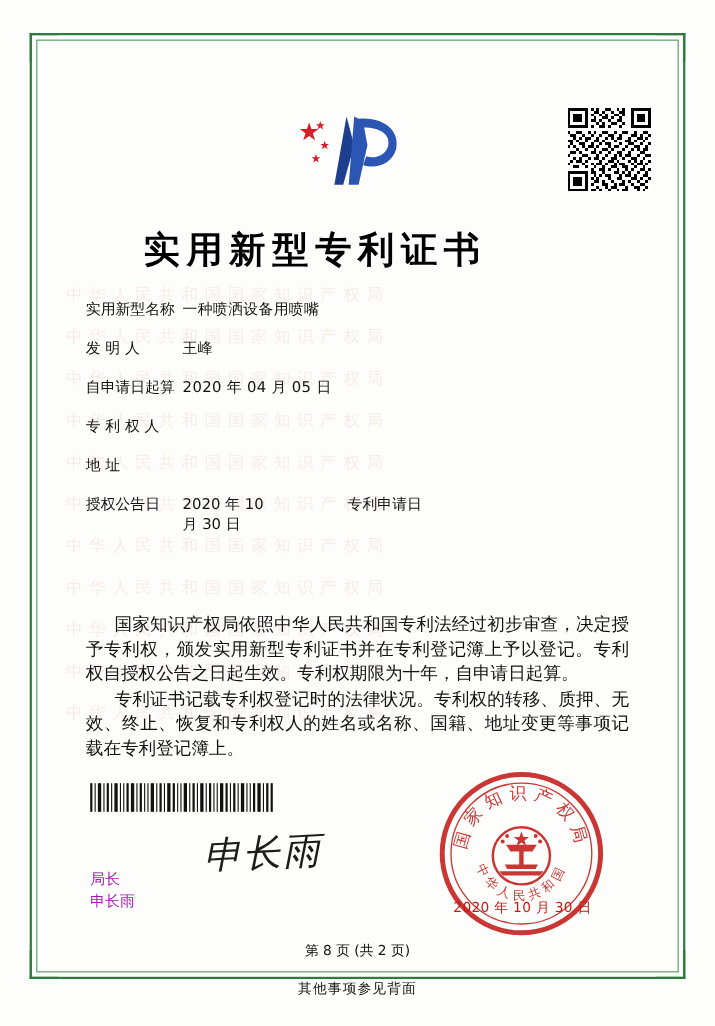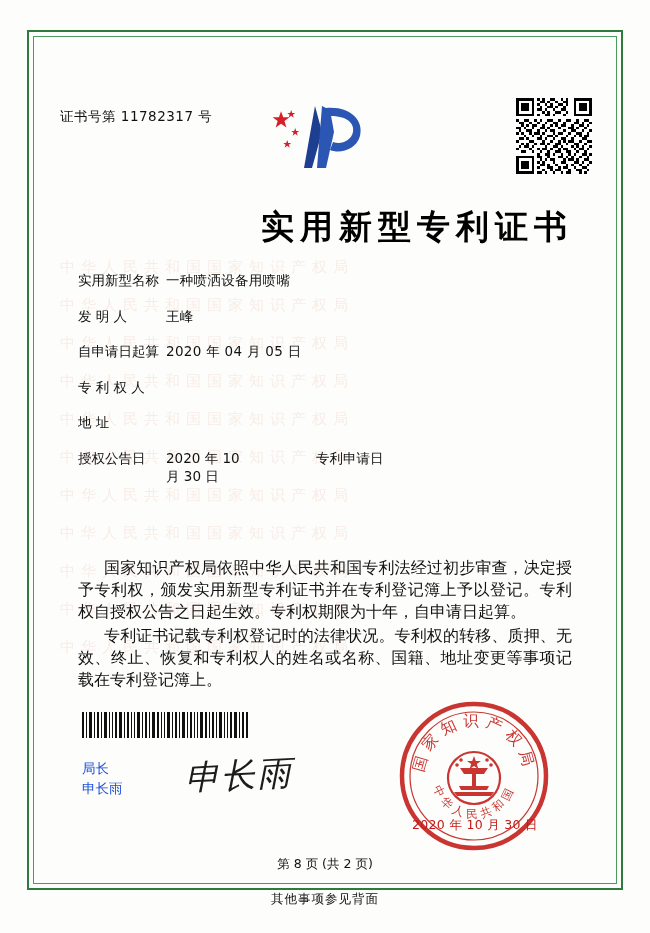--- a/index.html
+++ b/index.html
@@ -52,21 +52,21 @@
     position: absolute;
     left: 60px; top: 250px;
     width: 530px; height: 420px;
     opacity: 0.085;
     pointer-events: none;
     overflow: hidden;
     color: #c2410c;
     font-size: 15px;
     letter-spacing: 6px;
     line-height: 38px;
-    font-family: Liberation Mono, monospace;
+    font-family: Liberation Serif, serif;
   }
   .watermark div { white-space: nowrap; }
 
   .cert-number {
     position: absolute;
     left: 60px; top: 108px;
     font-size: 13.5px;
     letter-spacing: 0.5px;
     color: #111;
   }
@@ -82,21 +82,21 @@
   .qr {
     position: absolute;
     left: 516px; top: 98px;
     width: 76px; height: 76px;
   }
 
   .title {
     position: absolute;
     left: 0; top: 205px;
     width: 573px;
-    text-align: right;
+    text-align: center;
     font-size: 33px;
     font-weight: bold;
     letter-spacing: 6px;
     color: #000;
     font-family: "DejaVu Sans", "Liberation Sans", sans-serif;
   }
 
   .fields {
     position: absolute;
     left: 78px; top: 272px;
@@ -145,24 +145,24 @@
   .barcode i {
     display: block;
     position: absolute;
     top: 0;
     height: 26px;
     background: #111;
   }
 
   .sign-block {
     position: absolute;
-    left: 82px; top: 758px;
+    left: 82px; top: 790px;
     font-size: 13.5px;
     line-height: 20px;
-    color: #1d4ed8;
+    color: #a21caf;
   }
   .signature {
     position: absolute;
     left: 185px; top: 753px;
     font-size: 34px;
     color: #1c1c1c;
     font-family: "DejaVu Serif", serif;
     font-style: italic;
     letter-spacing: 2px;
     transform: rotate(-3deg);
@@ -221,21 +221,20 @@
     <div>中华人民共和国国家知识产权局</div>
     <div>中华人民共和国国家知识产权局</div>
     <div>中华人民共和国国家知识产权局</div>
     <div>中华人民共和国国家知识产权局</div>
     <div>中华人民共和国国家知识产权局</div>
     <div>中华人民共和国国家知识产权局</div>
     <div>中华人民共和国国家知识产权局</div>
     <div>中华人民共和国国家知识产权局</div>
   </div>
 
-  <div class="cert-number">证书号第 11782317 号</div>
 
   <svg class="logo" viewBox="0 0 110 78">
     <polygon points="47,8 54,34 44,70 36,70" fill="#1e3f8f"></polygon>
     <polygon points="54,8 62,12 66,34 58,70 49,70" fill="#2b56b3"></polygon>
     <path d="M58 10 C82 8, 96 22, 92 38 C88 52, 72 56, 62 52 L65 44 C73 47, 83 43, 85 34 C87 24, 77 17, 59 18 Z" fill="#2b56b3"></path>
     <polygon points="13,18 15.5,25 23,25 17,29.5 19.3,37 13,32.5 6.7,37 9,29.5 3,25 10.5,25" fill="#d62027" transform="translate(2,-2) scale(0.85)"></polygon>
     <polygon points="24,10 25.3,13.6 29,13.6 26,15.9 27.2,19.6 24,17.3 20.8,19.6 22,15.9 19,13.6 22.7,13.6" fill="#d62027" transform="translate(4,4) scale(0.8)"></polygon>
     <polygon points="24,10 25.3,13.6 29,13.6 26,15.9 27.2,19.6 24,17.3 20.8,19.6 22,15.9 19,13.6 22.7,13.6" fill="#d62027" transform="translate(8,22) scale(0.8)"></polygon>
     <polygon points="24,10 25.3,13.6 29,13.6 26,15.9 27.2,19.6 24,17.3 20.8,19.6 22,15.9 19,13.6 22.7,13.6" fill="#d62027" transform="translate(0,34) scale(0.8)"></polygon>
   </svg>

